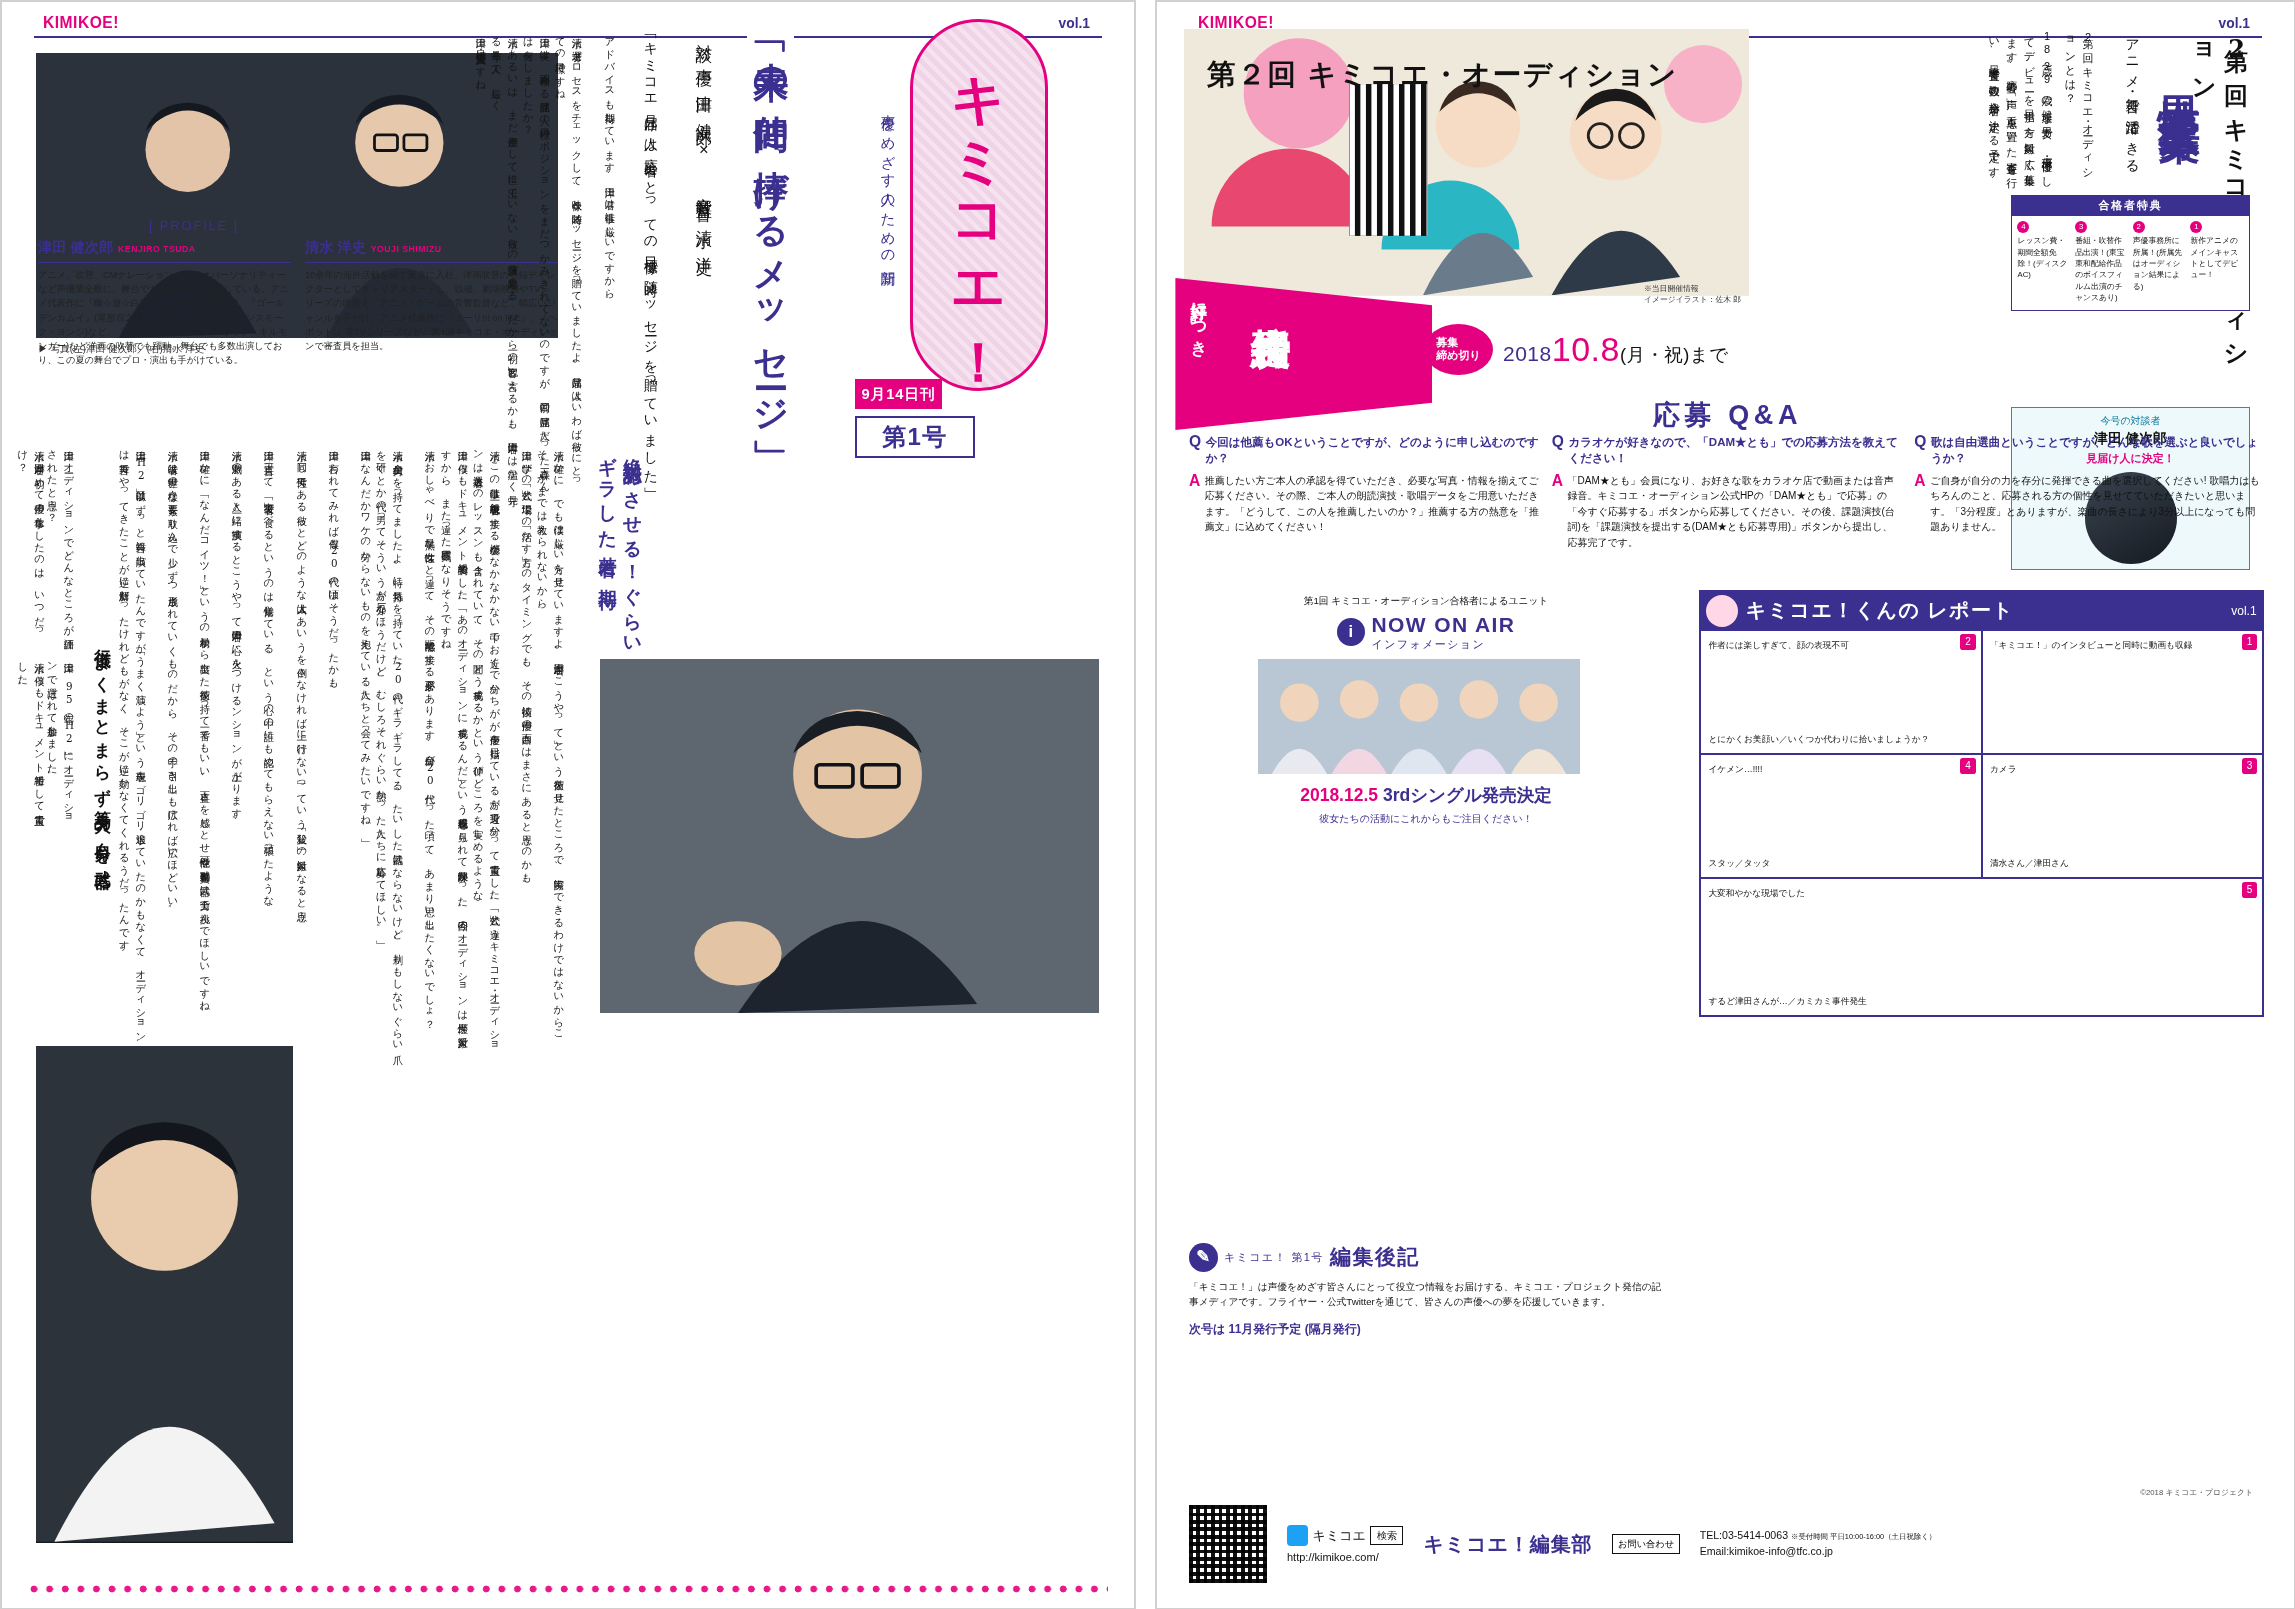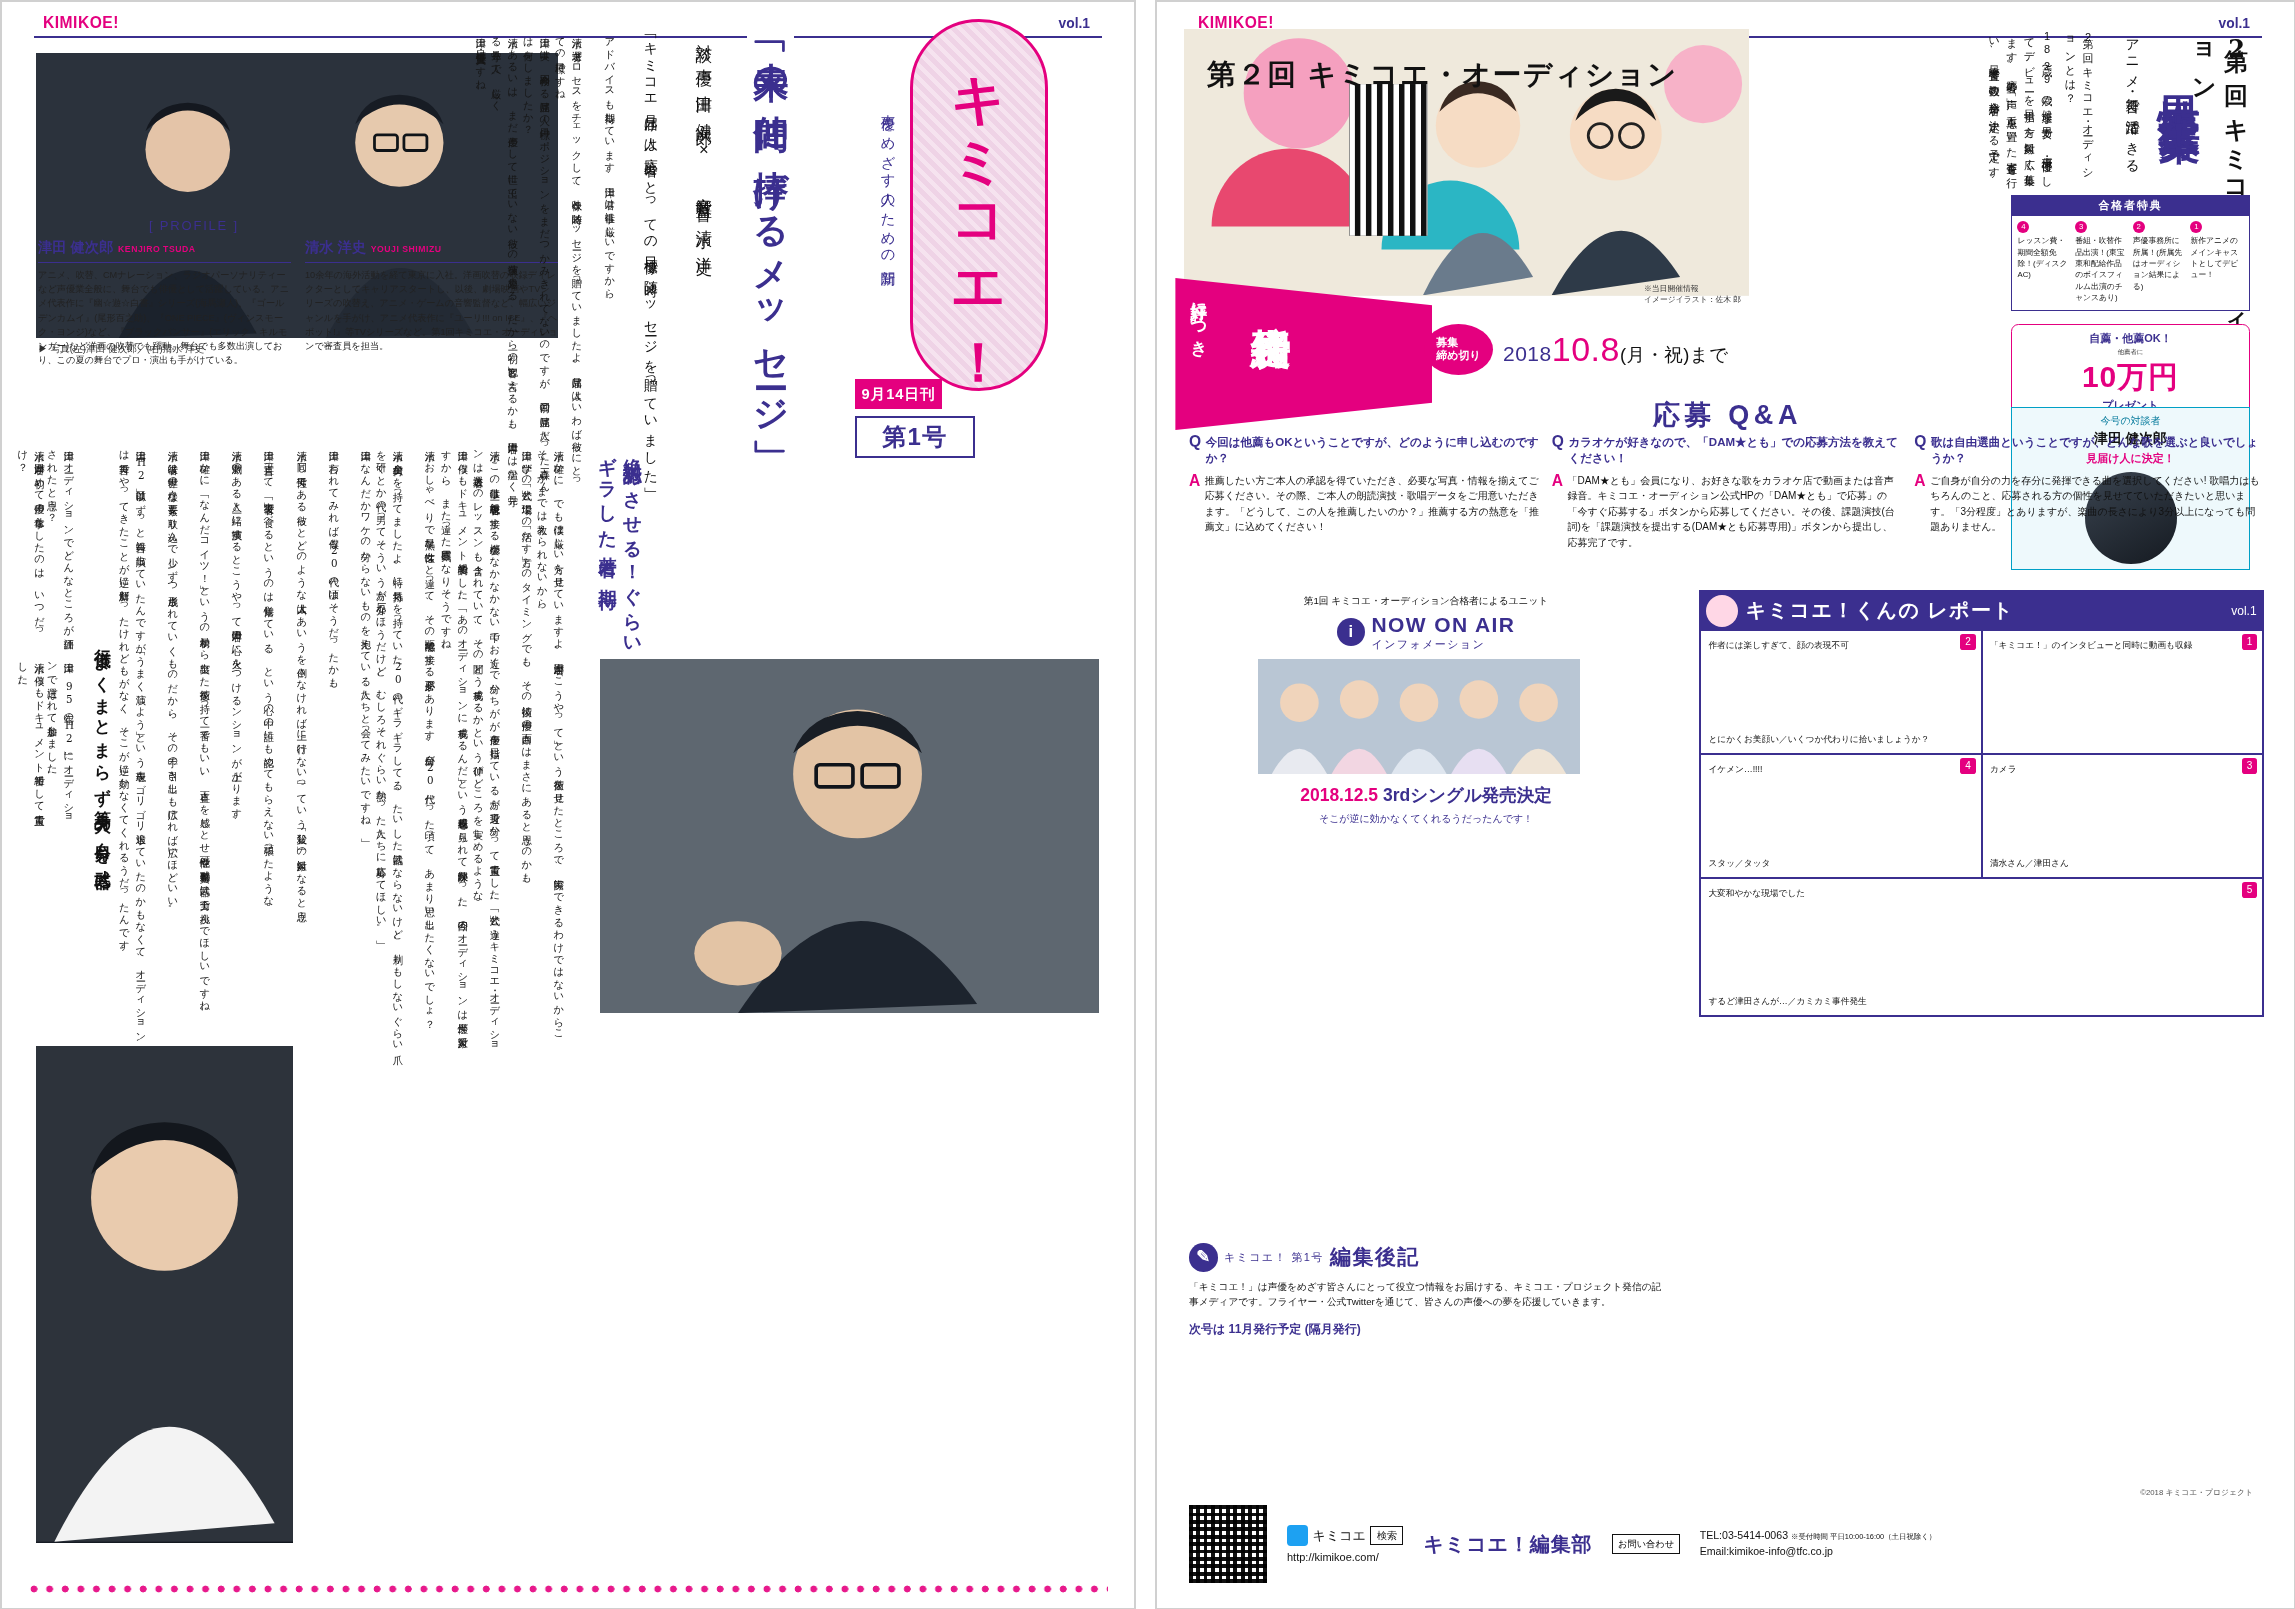--- a/index.html
+++ b/index.html
@@ -492,27 +492,20 @@
             <span class="ben-num">3</span>
             <div>番組・吹替作品出演！(東宝東和配給作品のボイスフィルム出演のチャンスあり)</div>
           </div>
           <div class="ben-item">
             <span class="ben-num">4</span>
             <div>レッスン費・期間全額免除！(ディスクAC)</div>
           </div>
         </div>
       </div>
 
-      <div class="prize-box">
-        <div class="prize-top">自薦・他薦OK！</div>
-        <div class="prize-note">他薦者に</div>
-        <div class="prize-amount">10万円</div>
-        <div class="prize-top">プレゼント</div>
-        <div class="prize-note">※グランプリを受賞しての合格者を紹介くださった方のみ他薦者。</div>
-      </div>
 
       <div class="guest-box">
         <div class="guest-title">今号の対談者</div>
         <div class="guest-name">津田 健次郎</div>
         <div class="guest-sub">見届け人に決定！</div>
         <div class="guest-photo"></div>
       </div>
 
       <div class="banner-pink">
         <div class="tri"></div>
@@ -583,21 +576,21 @@
             <circle cx="480" cy="88" r="42" fill="#f0d4bb"></circle>
               <path d="M420 250 q60 -110 120 0z" fill="#e7dff2"></path>
             <circle cx="610" cy="95" r="42" fill="#f0d4bb"></circle>
               <path d="M550 250 q60 -110 120 0z" fill="#efe4d6"></path>
           </svg>
         </div>
         <div class="single-line">
           <span class="pink">2018.12.5</span>
           <span>3rdシングル発売決定</span>
         </div>
-        <div class="single-sub">そこが逆に効かなくてくれるうだったんです！</div>
+        <div class="single-sub">彼女たちの活動にこれからもご注目ください！</div>
       </div>
 
       <div class="report-box">
         <div class="report-head">
           <span style="width:32px;height:32px;border-radius:50%;background:#ffd7e6;display:inline-block"></span>
           <span class="rt">キミコエ！くんの レポート</span>
           <span class="rv">vol.1</span>
         </div>
         <div class="report-grid">
           <div class="rcell">

